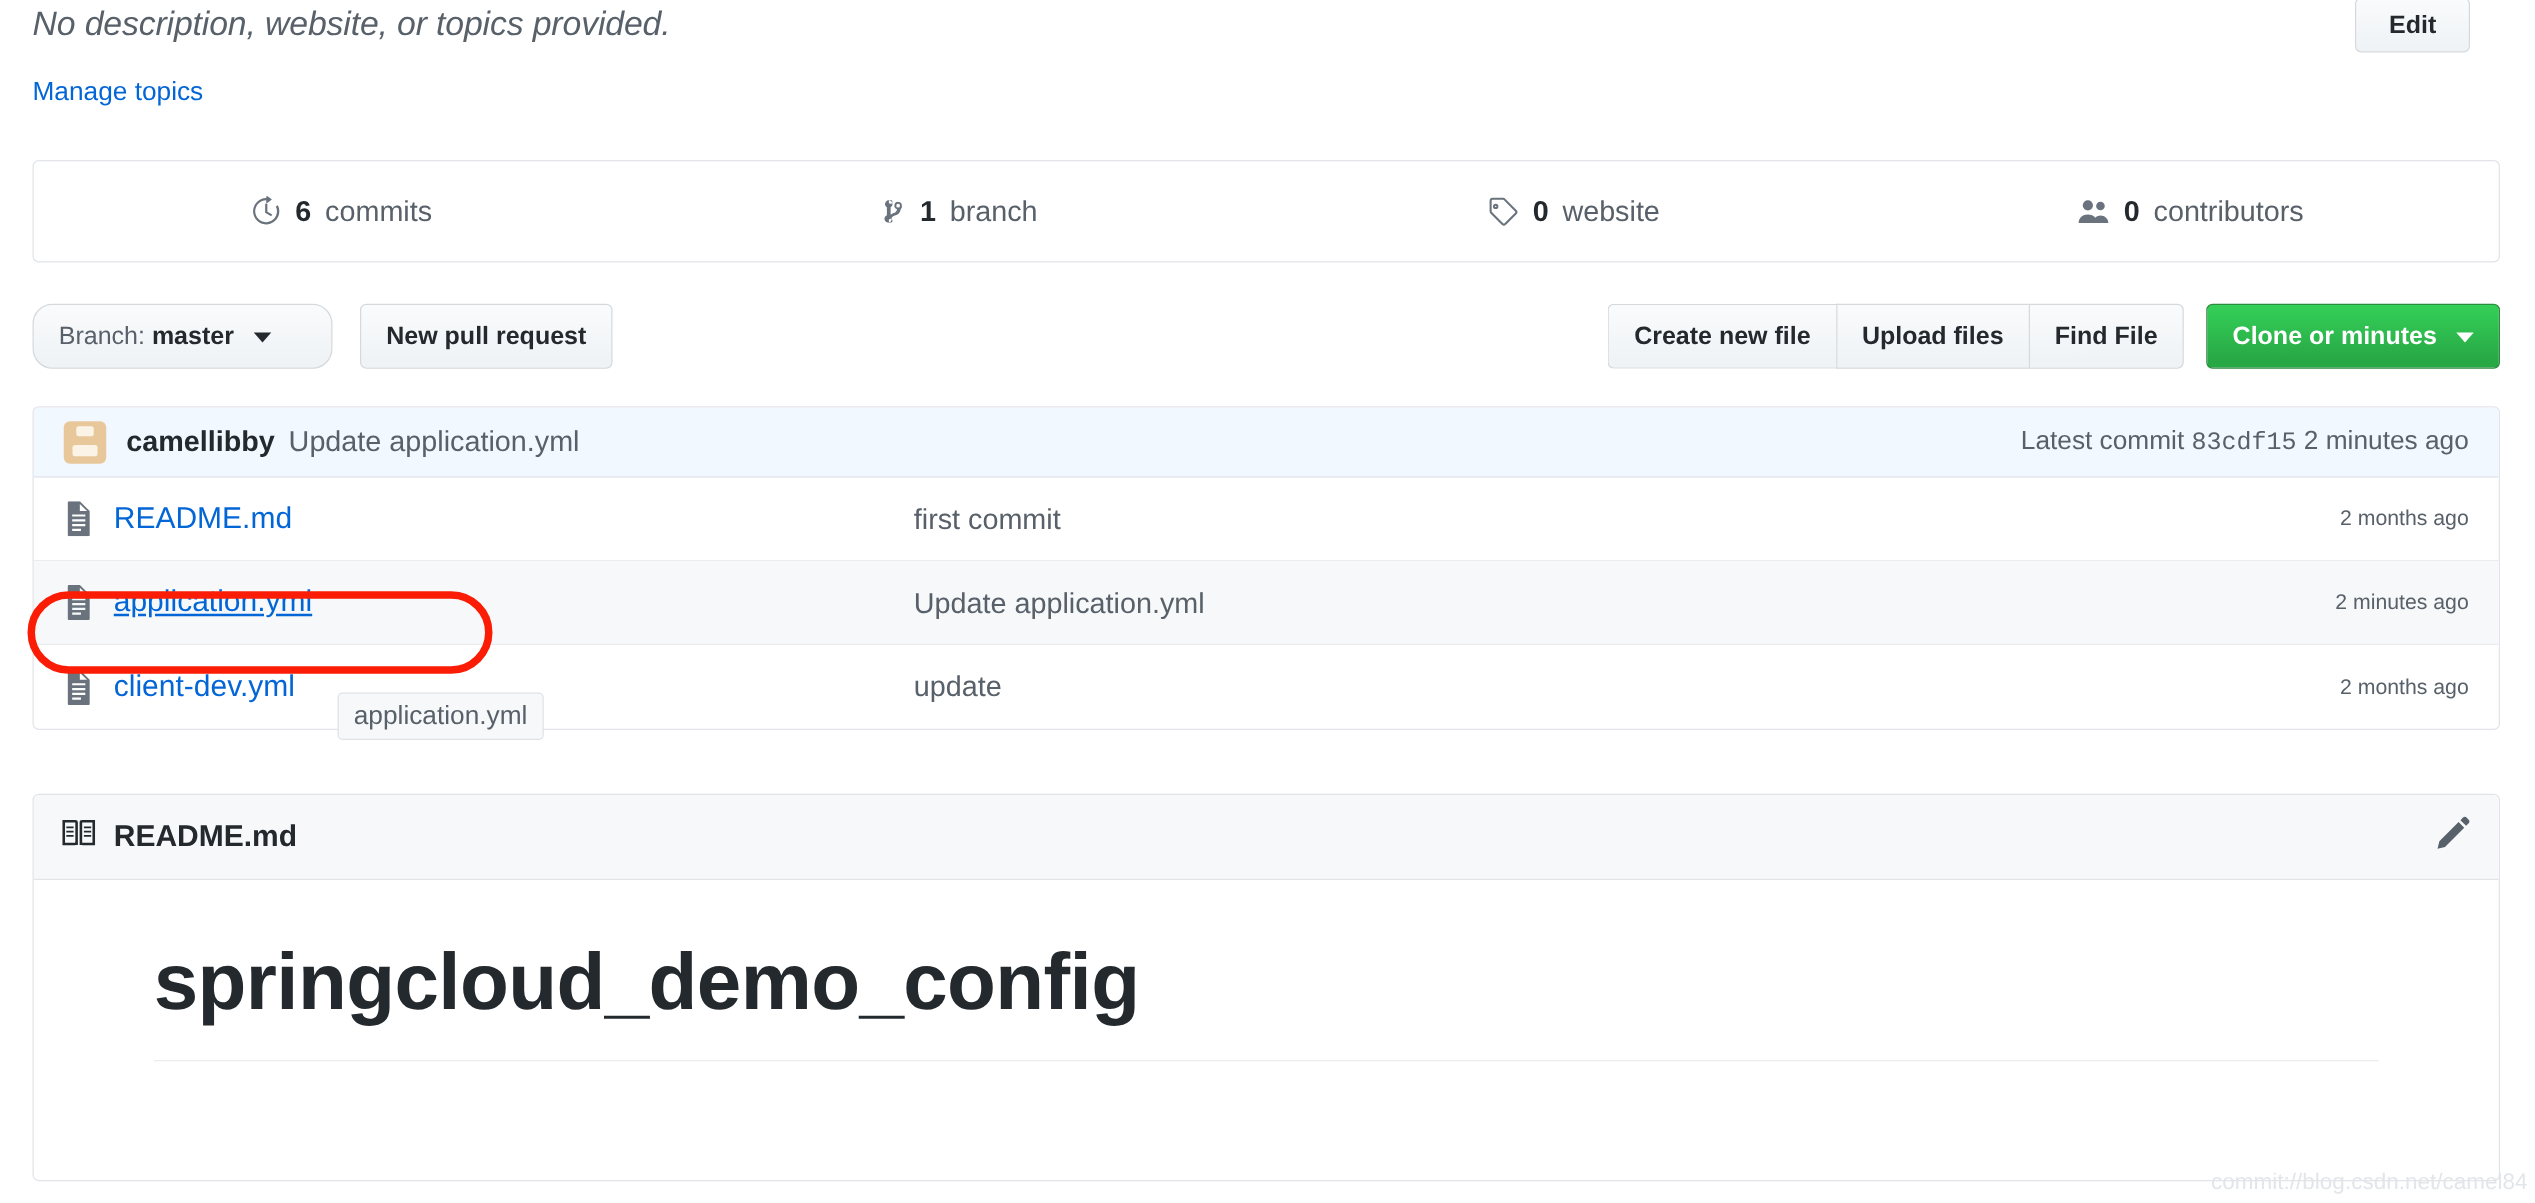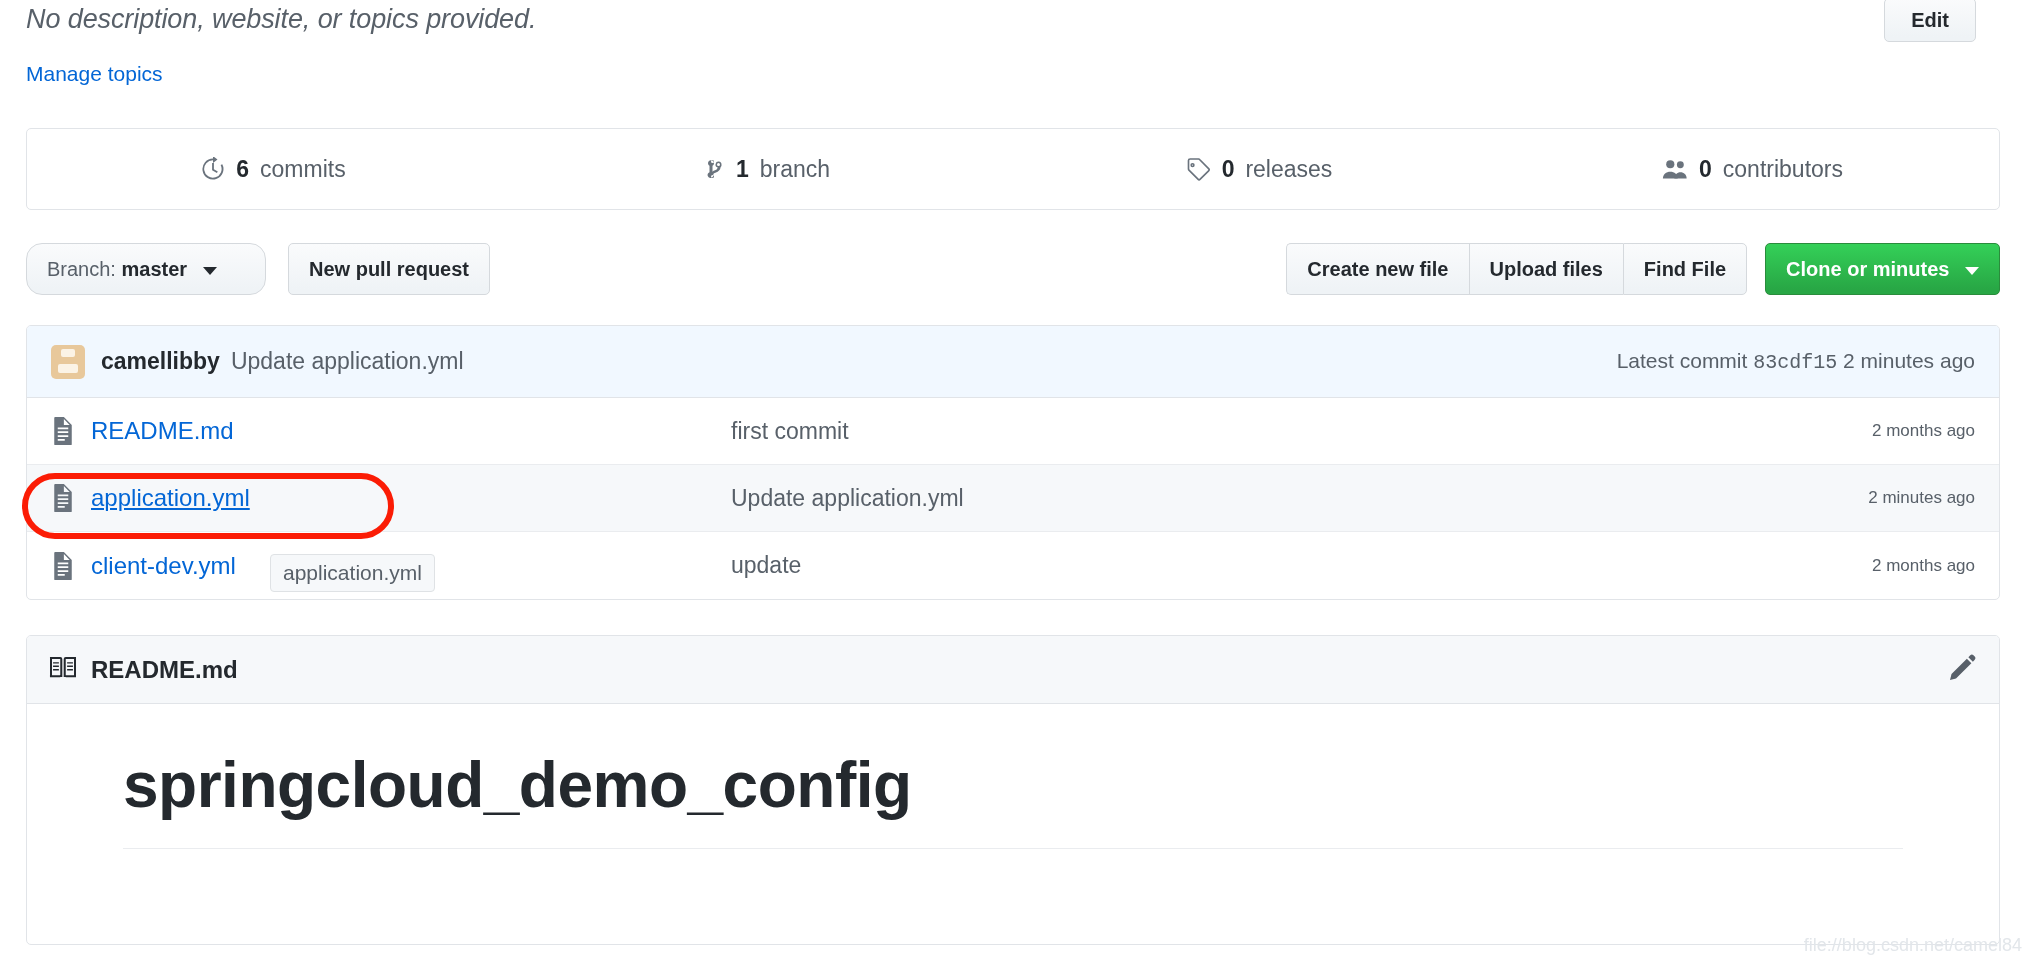--- a/index.html
+++ b/index.html
@@ -161,21 +161,21 @@
     width: 1974px;
     box-sizing: border-box;
     border: 1px solid #e1e4e8;
     border-radius: 5px;
     overflow: hidden;
     background:#fff;
   }
   .commit-head {
     background: #f1f8ff;
     border-bottom: 1px solid #e1e4e8;
-    height: 72px;
+    height: 56px;
     display: flex;
     align-items: center;
     padding: 0 24px;
     box-sizing: border-box;
   }
   .avatar {
     width: 34px; height: 34px;
     border-radius: 5px;
     background: #e8c89b;
     position: relative;
@@ -352,21 +352,21 @@
       <span>branch</span>
     </div>
 
     <div class="stat">
       <span>
         <svg width="24" height="24" viewBox="0 0 16 16">
             <path d="M7.7 1.3H2.1C1.5 1.3 1 1.8 1 2.4V8c0 .3.1.6.3.8l6 6c.4.4 1.1.4 1.5 0l5.6-5.6c.4-.4.4-1.1 0-1.5l-6-6a1 1 0 0 0-.7-.4zm-4 3.2a.9.9 0 1 1 0 1.8.9.9 0 0 1 0-1.8z" fill="none" stroke="#6a737d" stroke-width="1.1"></path>
           </svg>
       </span>
       <span class="num">0</span>
-      <span>releases</span>
+      <span>website</span>
     </div>
 
     <div class="stat">
       <span>
         <svg width="26" height="22" viewBox="0 0 16 14">
             <circle cx="5" cy="4" r="2.6"></circle>
             <path d="M0.3 13c0-2.6 2.1-4.3 4.7-4.3S9.7 10.4 9.7 13z"></path>
             <circle cx="11.4" cy="4.3" r="2.2"></circle>
             <path d="M7.6 13c0-2.3 1.8-3.9 3.9-3.9s3.9 1.6 3.9 3.9z"></path>
           </svg>
@@ -467,15 +467,15 @@
         <svg width="30" height="30" viewBox="0 0 16 16">
             <path d="M12.4 1.2a1.2 1.2 0 0 1 1.7 0l.7.7a1.2 1.2 0 0 1 0 1.7l-1 1-2.4-2.4zM10.6 3 2.4 11.2 1.6 14.4l3.2-.8L13 5.4z" fill="#586069"></path>
           </svg>
       </span>
     </div>
     <div class="readme-body">
       <h1 class="readme-h1">springcloud_demo_config</h1>
     </div>
   </div>
 
-  <div class="watermark">file://blog.csdn.net/camel84</div>
+  <div class="watermark">commit://blog.csdn.net/camel84</div>
 
 </div>
 
 </body></html>

